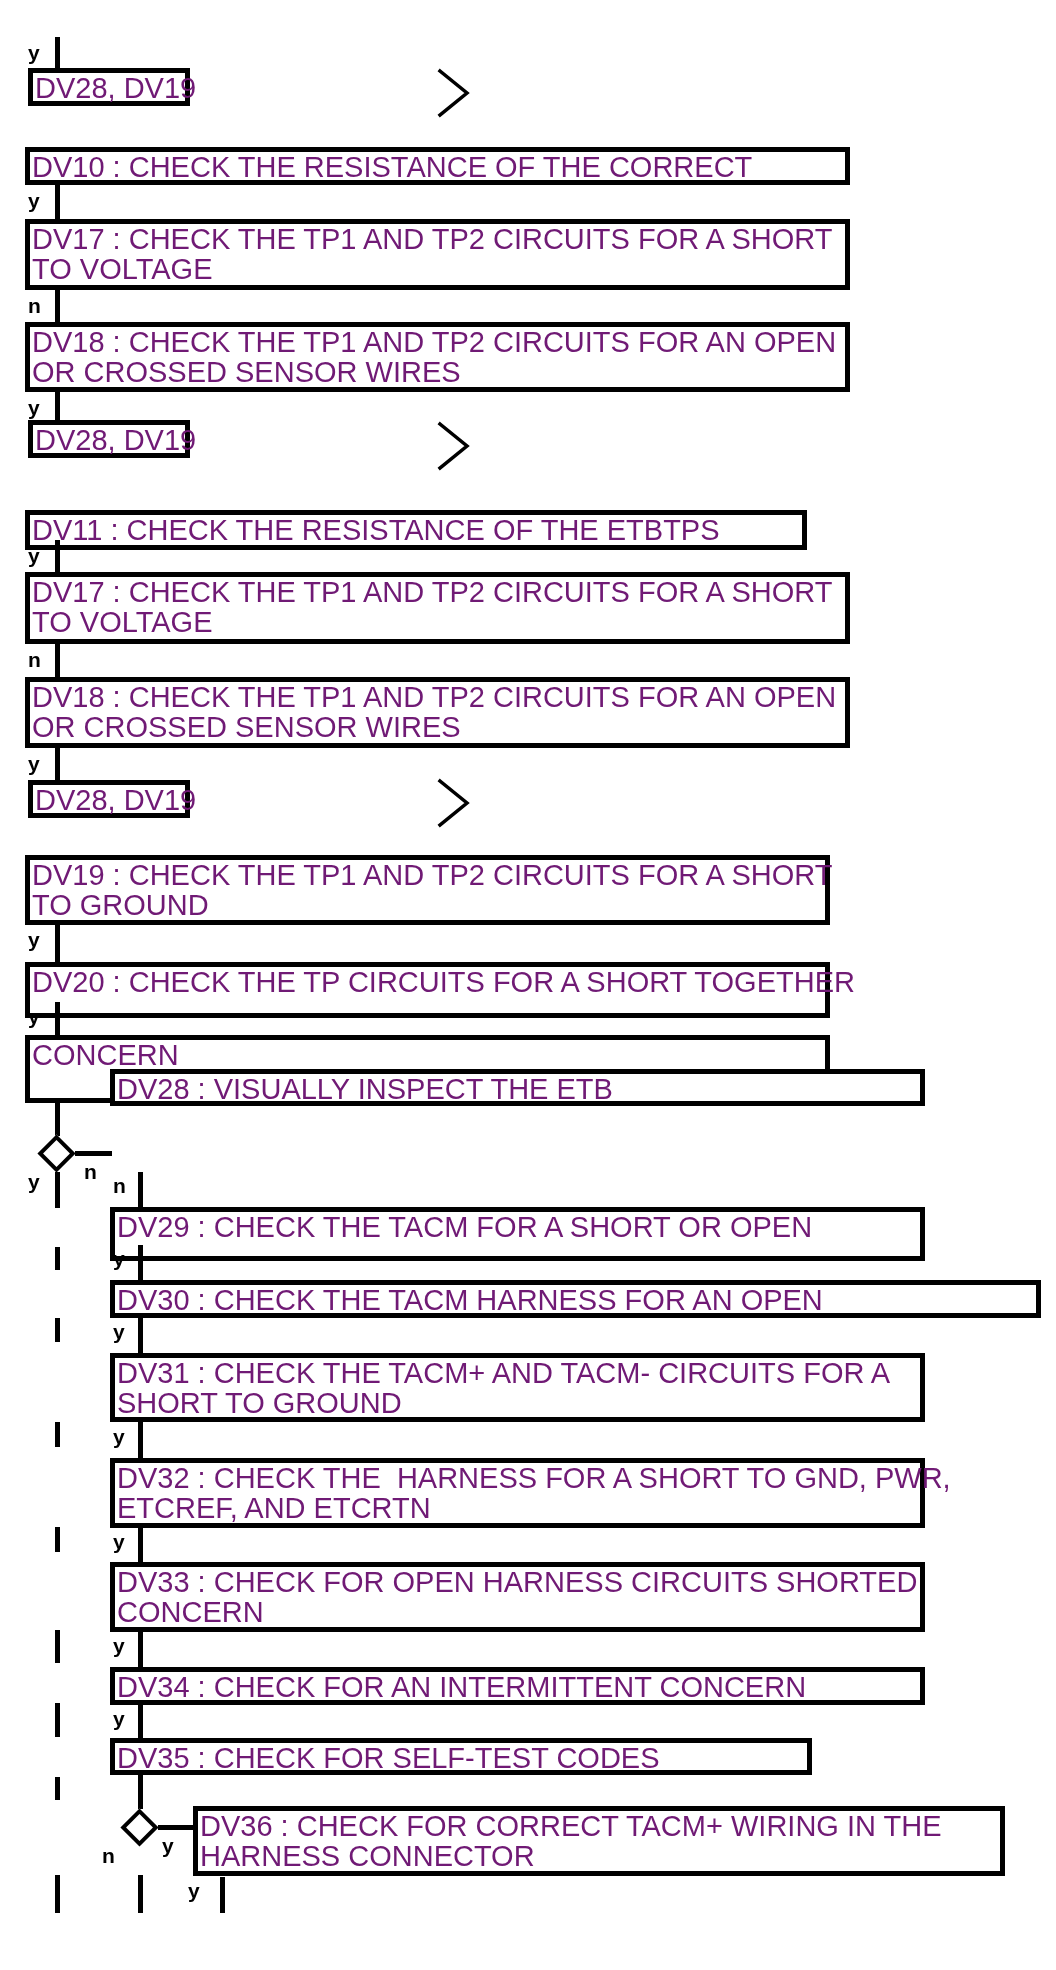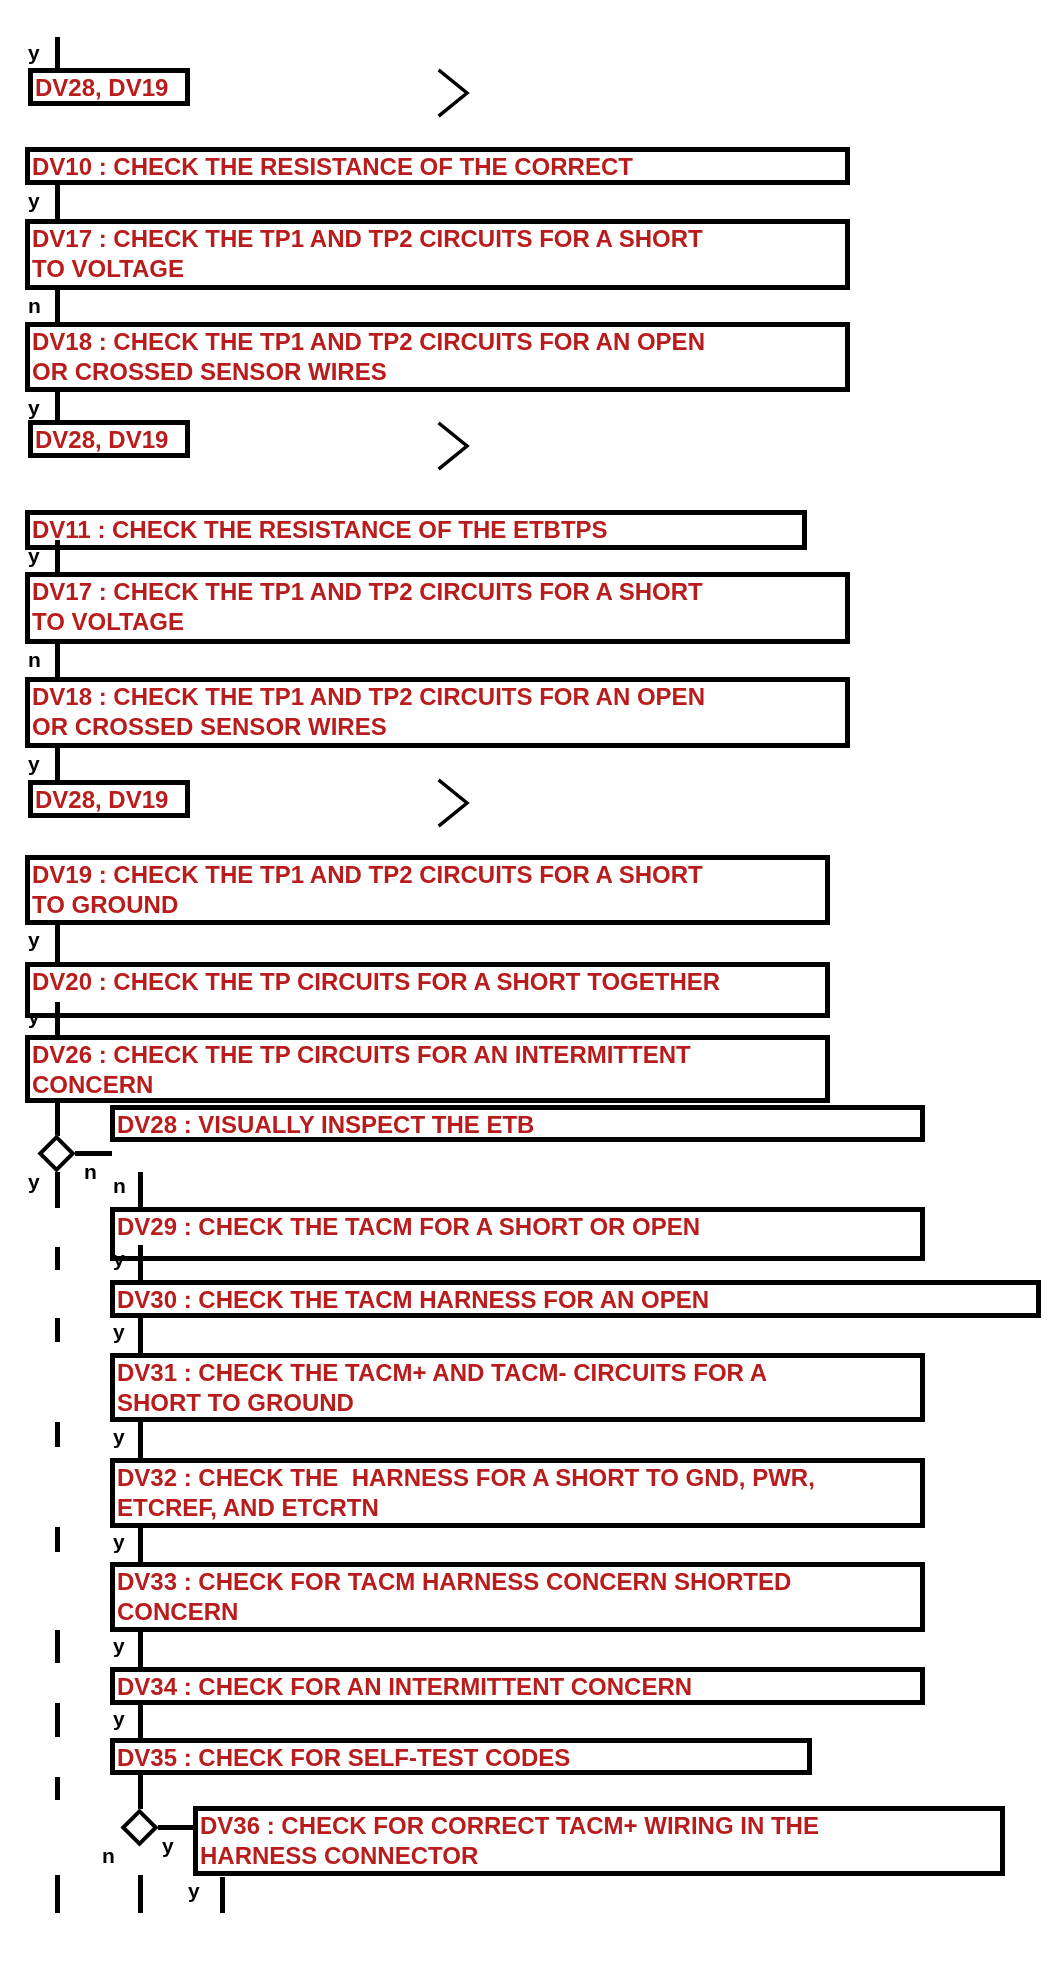--- a/index.html
+++ b/index.html
@@ -1,19 +1,19 @@
 <!DOCTYPE html>
 <html><head>
 <meta charset="utf-8">
 <style>
   html,body{margin:0;padding:0;background:#ffffff;}
   #canvas{position:relative;width:1056px;height:1970px;background:#ffffff;overflow:hidden;
           font-family:"Liberation Sans","DejaVu Sans",sans-serif;color:#000;}
   .box{position:absolute;border:5px solid #000;background:#fff;box-sizing:border-box;padding:0 0 0 2px;}
-  .ln{font-weight:bold;font-size:24px;line-height:30px;white-space:pre;color:#b91c1c;}
+  .ln{font-weight:normal;font-size:29px;line-height:30px;white-space:pre;color:#701a75;}
   .lbl{position:absolute;font-weight:bold;font-size:21px;line-height:21px;color:#000;}
   .vl{position:absolute;width:5px;background:#000;}
   .hl{position:absolute;height:5px;background:#000;}
   .dash{position:absolute;width:5px;background:#000;}
   .diamond{position:absolute;width:27px;height:27px;border:4px solid #000;background:#fff;
            box-sizing:border-box;transform:rotate(45deg);}
   .chev{position:absolute;}
   .chev polyline{fill:none;stroke:#000;stroke-width:3.5;stroke-linecap:square;stroke-linejoin:miter;}
 </style>
 </head>
@@ -91,41 +91,40 @@
   <div class="vl" style="left:55px;top:925px;height:37px"></div>
   <span class="lbl" style="left:28px;top:929px">y</span>
 
   <div class="box" style="left:25px;top:962px;width:805px;height:56px">
     <div class="ln">DV20 : CHECK THE TP CIRCUITS FOR A SHORT TOGETHER</div>
   </div>
   <div class="vl" style="left:55px;top:1002px;height:33px"></div>
   <span class="lbl" style="left:28px;top:1006px">y</span>
 
   <div class="box" style="left:25px;top:1035px;width:805px;height:68px">
-    <div class="ln">DV26 : CHECK THE TP CIRCUITS FOR AN INTERMITTENT</div>
     <div class="ln">CONCERN</div>
   </div>
 
   <div class="vl" style="left:55px;top:1103px;height:33px"></div>
   <div class="diamond" style="left:43px;top:1140px"></div>
   <div class="hl" style="left:75px;top:1151px;width:37px"></div>
   <span class="lbl" style="left:84px;top:1161px">n</span>
   <span class="lbl" style="left:28px;top:1171px">y</span>
   <div class="vl" style="left:55px;top:1172px;height:36px"></div>
 
   <div class="dash" style="left:55px;top:1247px;height:23px"></div>
   <div class="dash" style="left:55px;top:1318px;height:24px"></div>
   <div class="dash" style="left:55px;top:1422px;height:25px"></div>
   <div class="dash" style="left:55px;top:1527px;height:25px"></div>
   <div class="dash" style="left:55px;top:1630px;height:33px"></div>
   <div class="dash" style="left:55px;top:1703px;height:34px"></div>
   <div class="dash" style="left:55px;top:1777px;height:23px"></div>
   <div class="dash" style="left:55px;top:1875px;height:38px"></div>
 
-  <div class="box" style="left:110px;top:1105px;width:815px;height:37px">
+  <div class="box" style="left:110px;top:1069px;width:815px;height:37px">
     <div class="ln">DV28 : VISUALLY INSPECT THE ETB</div>
   </div>
   <div class="vl" style="left:138px;top:1172px;height:35px"></div>
   <span class="lbl" style="left:113px;top:1175px">n</span>
 
   <div class="box" style="left:110px;top:1207px;width:815px;height:54px">
     <div class="ln">DV29 : CHECK THE TACM FOR A SHORT OR OPEN</div>
   </div>
   <div class="vl" style="left:138px;top:1245px;height:35px"></div>
   <span class="lbl" style="left:113px;top:1248px">y</span>
@@ -144,21 +143,21 @@
   <span class="lbl" style="left:113px;top:1426px">y</span>
 
   <div class="box" style="left:110px;top:1458px;width:815px;height:70px">
     <div class="ln">DV32 : CHECK THE  HARNESS FOR A SHORT TO GND, PWR,</div>
     <div class="ln">ETCREF, AND ETCRTN</div>
   </div>
   <div class="vl" style="left:138px;top:1528px;height:34px"></div>
   <span class="lbl" style="left:113px;top:1531px">y</span>
 
   <div class="box" style="left:110px;top:1562px;width:815px;height:70px">
-    <div class="ln">DV33 : CHECK FOR TACM HARNESS CONCERN SHORTED</div>
+    <div class="ln">DV33 : CHECK FOR OPEN HARNESS CIRCUITS SHORTED</div>
     <div class="ln">CONCERN</div>
   </div>
   <div class="vl" style="left:138px;top:1632px;height:35px"></div>
   <span class="lbl" style="left:113px;top:1635px">y</span>
 
   <div class="box" style="left:110px;top:1667px;width:815px;height:38px">
     <div class="ln">DV34 : CHECK FOR AN INTERMITTENT CONCERN</div>
   </div>
   <div class="vl" style="left:138px;top:1705px;height:33px"></div>
   <span class="lbl" style="left:113px;top:1708px">y</span>

